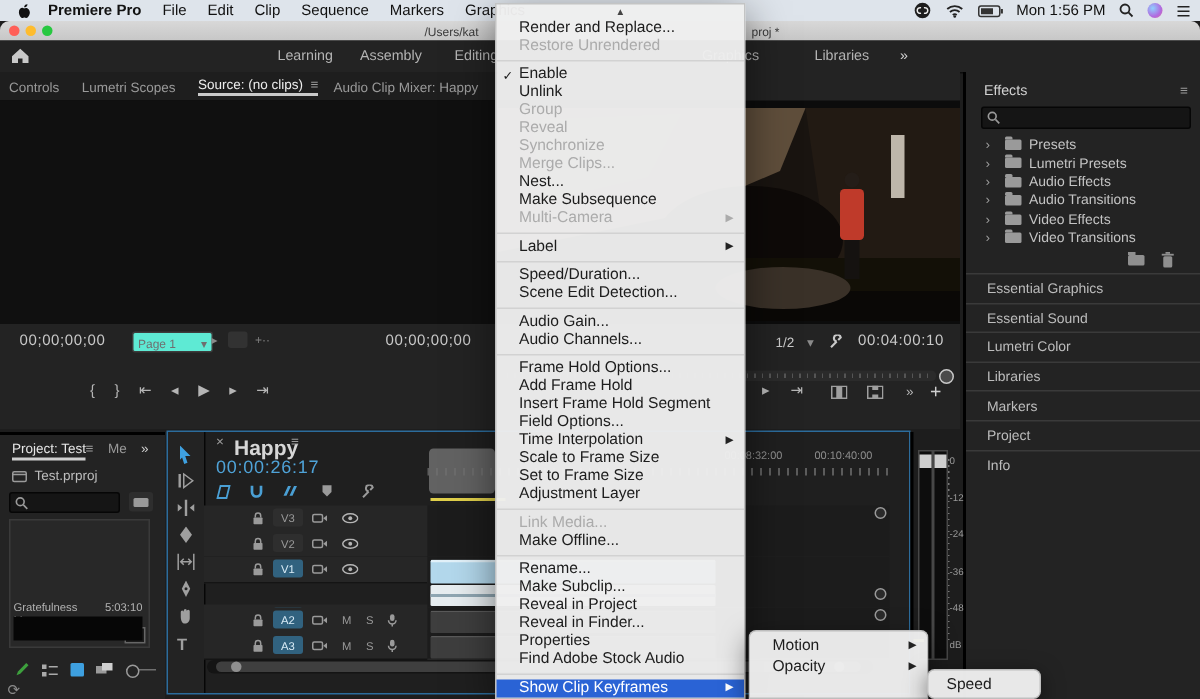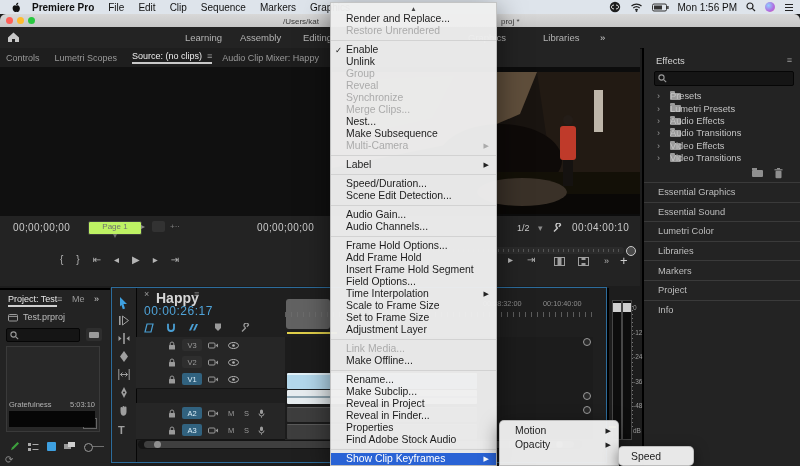--- a/index.html
+++ b/index.html
@@ -40,21 +40,21 @@
   .ptab .pm{margin-left:5px;color:#9a9a9a;}
   .tc{font-size:10px;letter-spacing:.4px;color:#c9c9c9;}
   .glyphbtn{color:#b5b5b5;font-size:10px;}
 
   
   #srcmon{left:0;top:48px;width:330px;height:238px;}
   #srcmon .viewer{position:absolute;left:0;top:19px;width:330px;height:149px;background:#101010;}
   #src-tcrow{position:absolute;left:0;top:172px;width:330px;height:16px;}
   #src-tc1{position:absolute;left:13px;top:2px;}
   #src-page{position:absolute;left:88px;top:1px;width:46px;height:12px;border:1px solid #3c3c3c;border-radius:2px;
-    font-size:8px;color:#6f6f6f;display:flex;align-items:center;justify-content:space-between;padding:0 3px;background:#bef264;flex-direction:column;}
+    font-size:8px;color:#6f6f6f;display:flex;align-items:flex-end;justify-content:space-between;padding:0 3px;background:#5eead4;}
   #src-playmini{position:absolute;left:141px;top:2px;color:#8a8a8a;font-size:8px;}
   #src-gear{position:absolute;left:152px;top:1px;width:13px;height:11px;background:#323232;border-radius:2px;}
   #src-plusdots{position:absolute;left:170px;top:2px;color:#7d7d7d;font-size:8px;}
   #src-tc2{position:absolute;left:257px;top:2px;}
   .transport{position:absolute;display:flex;align-items:center;gap:13px;color:#b5b5b5;font-size:10px;}
   #src-transport{left:60px;top:206px;}
   .tr-more{position:absolute;color:#b5b5b5;font-size:9px;}
   #src-more{right:30px;top:208px;}
 
   
@@ -79,21 +79,21 @@
   #fx-search{position:absolute;left:10px;top:23px;width:138px;height:13px;background:#151515;
     border:1px solid #060606;border-radius:2px;}
   #fx-search svg{position:absolute;left:3px;top:2px;}
   #fx-search input{position:absolute;left:14px;top:0;width:118px;height:11px;background:transparent;border:none;
     color:#ccc;font-size:9px;outline:none;}
   #fx-tree{position:absolute;left:0px;top:42px;width:158px;}
   .fxrow{position:relative;height:12.4px;display:flex;align-items:center;}
   .fxrow .chev{position:absolute;left:13px;color:#9a9a9a;font-size:9px;}
   .fxrow .folder{position:absolute;left:26px;top:3px;width:11px;height:7px;background:#9a9a9a;border-radius:1px;}
   .fxrow .folder::before{content:'';position:absolute;top:-2px;left:0;width:5px;height:2px;background:#9a9a9a;border-radius:1px 1px 0 0;}
-  .fxrow .lbl{position:absolute;left:26px;font-size:9.3px;color:#c4c4c4;}
+  .fxrow .lbl{position:absolute;left:42px;font-size:9.3px;color:#c4c4c4;}
   #fx-foot{position:absolute;left:0;top:119px;width:158px;height:14px;}
   #fx-newfolder{position:absolute;left:108px;top:3px;width:11px;height:7px;background:#8f8f8f;border-radius:1px;}
   #fx-newfolder::before{content:'';position:absolute;top:-2px;left:0;width:5px;height:2px;background:#8f8f8f;}
   #fx-trash{position:absolute;left:130px;top:1px;}
   #stackpanels{position:absolute;left:0;top:134px;width:158px;}
   .stackrow{height:18.6px;border-top:1px solid #3a3a3a;display:flex;align-items:center;}
   .stackrow .lbl{margin-left:14px;font-size:9.3px;color:#bdbdbd;}
 
   
   #project{left:0;top:288px;width:110px;height:178px;border-top:2px solid #000;}

